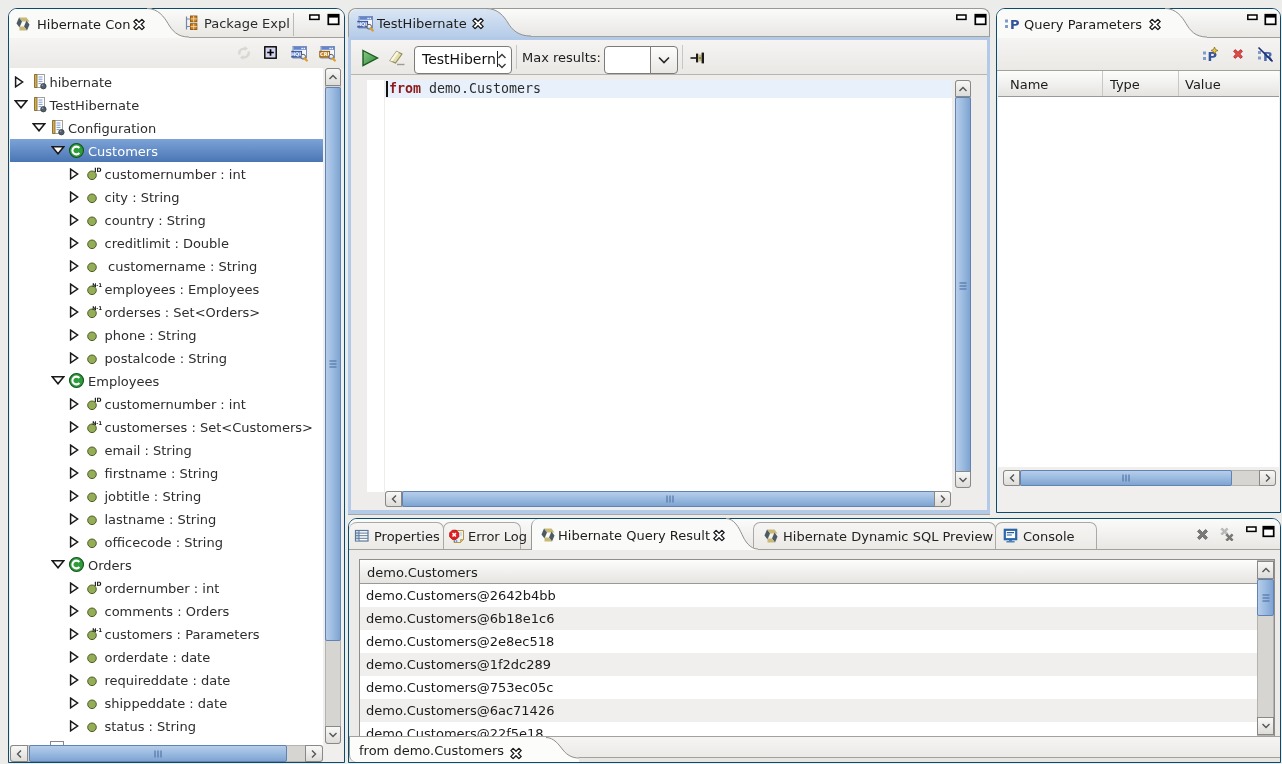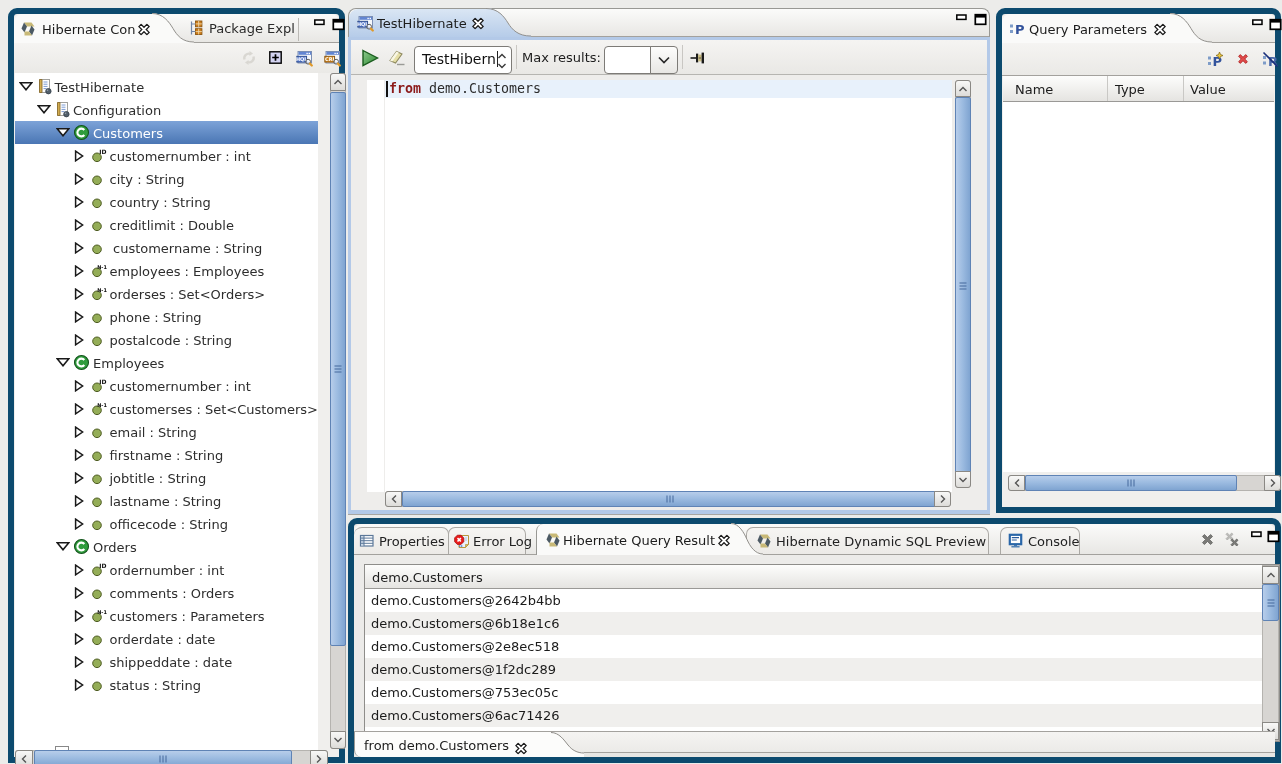--- a/index.html
+++ b/index.html
@@ -1,18 +1,18 @@
 <!DOCTYPE html>
 <html><head>
 <meta charset="utf-8">
 <style>
 * { margin:0; padding:0; box-sizing:border-box; }
 html,body { width:1282px; height:764px; overflow:hidden; }
 body { background:#ececea; font-family:"DejaVu Sans","Liberation Sans",sans-serif; color:#2b2b2b; position:relative; }
-.part { position:absolute; border:6px solid #0c4a6e; border-radius:9px 9px 0 0; background:#f0efed;text-decoration:underline; }
+.part { position:absolute; border:1px solid #0c4a6e; border-radius:9px 9px 0 0; background:#f0efed;text-decoration:underline; }
 
 .tabstrip { position:absolute; left:0; right:0; top:0; height:29px; background:linear-gradient(#fbfbfa,#e8e7e4); border-bottom:1px solid #a3a19d; border-radius:8px 8px 0 0; }
 .tabstrip.bstrip { height:31px; }
 .tab { position:absolute; top:0; bottom:0; white-space:nowrap; }
 .tab .tlabel { position:absolute; top:50%; transform:translateY(-50%); font-size:13px; color:#1c1c1c; white-space:nowrap; }
 .tab .ticon { position:absolute; top:50%; transform:translateY(-50%); width:16px; height:16px; }
 .tab .tclose { position:absolute; top:50%; transform:translateY(-50%); width:11px; height:11px; }
 .tab.active { bottom:-1px; background:#fafaf9; z-index:3; }
 .tab.inactive { top:3px; border:1px solid #aba9a5; border-bottom:none; border-radius:7px 7px 0 0; background:linear-gradient(#f6f5f3,#eceae7); z-index:1; }
 .swoosh { position:absolute; top:-1px; bottom:-1px; height:calc(100% + 2px); z-index:3; }
@@ -160,50 +160,67 @@
           <rect x="0.8" y="6.3" width="9.8" height="5.8" fill="#ce8622" stroke="#8a5510" stroke-width="0.9"></rect>
           <text x="5.7" y="10.8" font-size="5" font-weight="bold" fill="#fff" text-anchor="middle" font-family="DejaVu Sans,sans-serif">CRI</text>
           <circle cx="12.1" cy="11.7" r="2.4" fill="#e8eef6" fill-opacity="0.45" stroke="#5f5f5f" stroke-width="1"></circle>
           <path d="M13.9,13.6 L15.8,15.5" stroke="#e09a2a" stroke-width="2.2" stroke-linecap="round"></path>
         </svg>
       </span>
   </div>
   <div id="tree">
       <div class="trow">
         <span class="expander" style="left:3.5px">
-          <svg width="14" height="10" viewBox="0 0 14 10">
-            <path d="M1.2,1.8 L12.8,1.8 L7,8.8 Z" fill="#fff" stroke="#1a1a1a" stroke-width="1.6"></path>
+          <svg width="10" height="12" viewBox="0 0 10 12">
+            <path d="M1.6,1.2 L8.6,6 L1.6,10.8 Z" fill="#fff" stroke="#1a1a1a" stroke-width="1.5"></path>
           </svg>
         </span>
         <span class="nicon" style="left:20.5px">
           <svg width="17" height="17" viewBox="0 0 17 17">
             <rect x="4" y="1.5" width="9.5" height="13" fill="#fff" stroke="#a0a09c" stroke-width="1"></rect>
             <path d="M3.5,1.5 H6 V14.5 H3.5 Z" fill="#d1ab4e" stroke="#8a6d2f" stroke-width="0.9"></path>
             <path d="M7.5,4 H11.5 M7.5,6.2 H11.5 M7.5,8.4 H11.5 M7.5,10.6 H10.5" stroke="#7c9bd2" stroke-width="1"></path>
             <circle cx="12.4" cy="13.2" r="2.7" fill="#525f6b" stroke="#333d47" stroke-width="0.8"></circle>
             <circle cx="11.5" cy="12.3" r="0.8" fill="#97a2ad"></circle>
           </svg>
         </span>
-        <span class="nlabel" style="left:39.5px">TestHibernate</span>
-      </div>
-      <div class="trow">
-        <span class="expander" style="left:22px">
+        <span class="nlabel" style="left:39.5px">hibernate</span>
+      </div>
+      <div class="trow">
+        <span class="expander" style="left:3.5px">
           <svg width="14" height="10" viewBox="0 0 14 10">
             <path d="M1.2,1.8 L12.8,1.8 L7,8.8 Z" fill="#fff" stroke="#1a1a1a" stroke-width="1.6"></path>
           </svg>
         </span>
-        <span class="nicon" style="left:39px">
+        <span class="nicon" style="left:20.5px">
           <svg width="17" height="17" viewBox="0 0 17 17">
             <rect x="4" y="1.5" width="9.5" height="13" fill="#fff" stroke="#a0a09c" stroke-width="1"></rect>
             <path d="M3.5,1.5 H6 V14.5 H3.5 Z" fill="#d1ab4e" stroke="#8a6d2f" stroke-width="0.9"></path>
             <path d="M7.5,4 H11.5 M7.5,6.2 H11.5 M7.5,8.4 H11.5 M7.5,10.6 H10.5" stroke="#7c9bd2" stroke-width="1"></path>
             <circle cx="12.4" cy="13.2" r="2.7" fill="#525f6b" stroke="#333d47" stroke-width="0.8"></circle>
             <circle cx="11.5" cy="12.3" r="0.8" fill="#97a2ad"></circle>
           </svg>
         </span>
+        <span class="nlabel" style="left:39.5px">TestHibernate</span>
+      </div>
+      <div class="trow">
+        <span class="expander" style="left:22px">
+          <svg width="14" height="10" viewBox="0 0 14 10">
+            <path d="M1.2,1.8 L12.8,1.8 L7,8.8 Z" fill="#fff" stroke="#1a1a1a" stroke-width="1.6"></path>
+          </svg>
+        </span>
+        <span class="nicon" style="left:39px">
+          <svg width="17" height="17" viewBox="0 0 17 17">
+            <rect x="4" y="1.5" width="9.5" height="13" fill="#fff" stroke="#a0a09c" stroke-width="1"></rect>
+            <path d="M3.5,1.5 H6 V14.5 H3.5 Z" fill="#d1ab4e" stroke="#8a6d2f" stroke-width="0.9"></path>
+            <path d="M7.5,4 H11.5 M7.5,6.2 H11.5 M7.5,8.4 H11.5 M7.5,10.6 H10.5" stroke="#7c9bd2" stroke-width="1"></path>
+            <circle cx="12.4" cy="13.2" r="2.7" fill="#525f6b" stroke="#333d47" stroke-width="0.8"></circle>
+            <circle cx="11.5" cy="12.3" r="0.8" fill="#97a2ad"></circle>
+          </svg>
+        </span>
         <span class="nlabel" style="left:58px">Configuration</span>
       </div>
       <div class="trow selected">
         <span class="expander" style="left:40.5px">
           <svg width="14" height="10" viewBox="0 0 14 10">
             <path d="M1.2,1.8 L12.8,1.8 L7,8.8 Z" fill="#fff" stroke="#1a1a1a" stroke-width="1.6"></path>
           </svg>
         </span>
         <span class="nicon" style="left:57.5px">
           <svg width="17" height="17" viewBox="0 0 17 17">
@@ -500,20 +517,33 @@
           <svg width="10" height="12" viewBox="0 0 10 12">
             <path d="M1.6,1.2 L8.6,6 L1.6,10.8 Z" fill="#fff" stroke="#1a1a1a" stroke-width="1.5"></path>
           </svg>
         </span>
         <span class="nicon" style="left:76px">
           <svg width="17" height="17" viewBox="0 0 17 17">
             <circle cx="6" cy="10.3" r="4.3" fill="#94ad57" stroke="#4e5c22" stroke-width="1"></circle>
           </svg>
         </span>
         <span class="nlabel" style="left:94.5px">orderdate : date</span>
+      </div>
+      <div class="trow">
+        <span class="expander" style="left:59px">
+          <svg width="10" height="12" viewBox="0 0 10 12">
+            <path d="M1.6,1.2 L8.6,6 L1.6,10.8 Z" fill="#fff" stroke="#1a1a1a" stroke-width="1.5"></path>
+          </svg>
+        </span>
+        <span class="nicon" style="left:76px">
+          <svg width="17" height="17" viewBox="0 0 17 17">
+            <circle cx="6" cy="10.3" r="4.3" fill="#94ad57" stroke="#4e5c22" stroke-width="1"></circle>
+          </svg>
+        </span>
+        <span class="nlabel" style="left:94.5px">requireddate : date</span>
       </div>
       <div class="trow">
         <span class="expander" style="left:59px">
           <svg width="10" height="12" viewBox="0 0 10 12">
             <path d="M1.6,1.2 L8.6,6 L1.6,10.8 Z" fill="#fff" stroke="#1a1a1a" stroke-width="1.5"></path>
           </svg>
         </span>
         <span class="nicon" style="left:76px">
           <svg width="17" height="17" viewBox="0 0 17 17">
             <circle cx="6" cy="10.3" r="4.3" fill="#94ad57" stroke="#4e5c22" stroke-width="1"></circle>
@@ -842,32 +872,32 @@
       <span class="tclose" style="left:181px;">
           <svg width="12" height="12" viewBox="0 0 12 12">
             <path d="M0.9,3.1 L3.1,0.9 L6,3.8 L8.9,0.9 L11.1,3.1 L8.2,6 L11.1,8.9 L8.9,11.1 L6,8.2 L3.1,11.1 L0.9,8.9 L3.8,6 Z" fill="#fff" stroke="#1c1c1c" stroke-width="1.3"></path>
           </svg>
         </span>
     </div>
     <svg class="swoosh" style="left:377px;width:32px;" viewBox="0 0 32 33" preserveAspectRatio="none">
       <path d="M0,0 C8,0 13,10 16,17 C19,24 24,31.6 32,31.6 L32,33 L0,33 Z" fill="#fafaf9"></path>
       <path d="M0,0.5 C8,0.5 13,10 16,17 C19,24 24,32 32,32" fill="none" stroke="#8f8d89" stroke-width="1"></path>
     </svg>
-    <div class="tab inactive" style="left:392px;width:243px;padding-left:16px;">
+    <div class="tab inactive" style="left:404px;width:243px;padding-left:16px;">
       <span class="ticon" style="left:9px;">
           <svg width="16" height="16" viewBox="0 0 16 16">
             <polygon points="4,1.5 11.5,1.5 14.5,5.5 7,5.5" fill="#c8b977"></polygon>
             <polygon points="1.5,7.5 4,1.5 7,5.5 4.5,11.5" fill="#4c5a64"></polygon>
             <polygon points="11.5,4.5 14.5,8.5 12,14.5 9,10.5" fill="#4c5a64"></polygon>
             <polygon points="4.5,10.5 9,10.5 12,14.5 4.5,14.5" fill="#c8b977"></polygon>
           </svg>
         </span>
       <span class="tlabel" style="left:29px;color:#222;">Hibernate Dynamic SQL Preview</span>
     </div>
-    <div class="tab inactive" style="left:646px;width:80px;">
+    <div class="tab inactive" style="left:646px;width:102px;">
       <span class="ticon" style="left:7px;">
           <svg width="16" height="16" viewBox="0 0 16 16">
             <rect x="1.8" y="1.8" width="11.4" height="9.4" fill="#fff" stroke="#2a66a8" stroke-width="2.2"></rect>
             <path d="M3.8,4.7 H11 M3.8,7 H8.8" stroke="#2a5c9c" stroke-width="1.2"></path>
             <rect x="6" y="11.2" width="3" height="1.6" fill="#2a66a8"></rect>
             <path d="M3.4,13.2 H11.6 V14.4 H3.4 Z" fill="#2a66a8"></path>
           </svg>
         </span>
       <span class="tlabel" style="left:27px;color:#222;">Console</span>
     </div>

